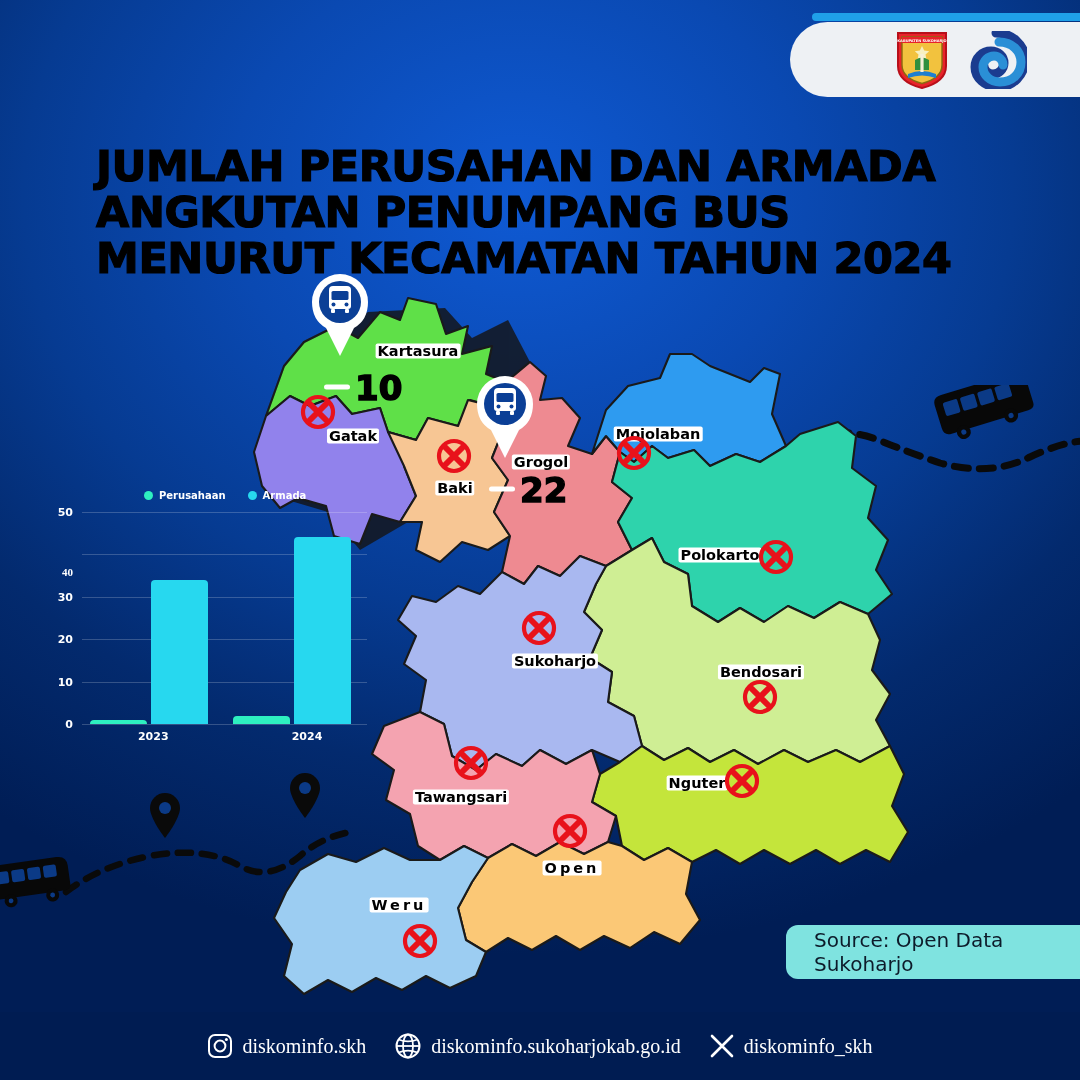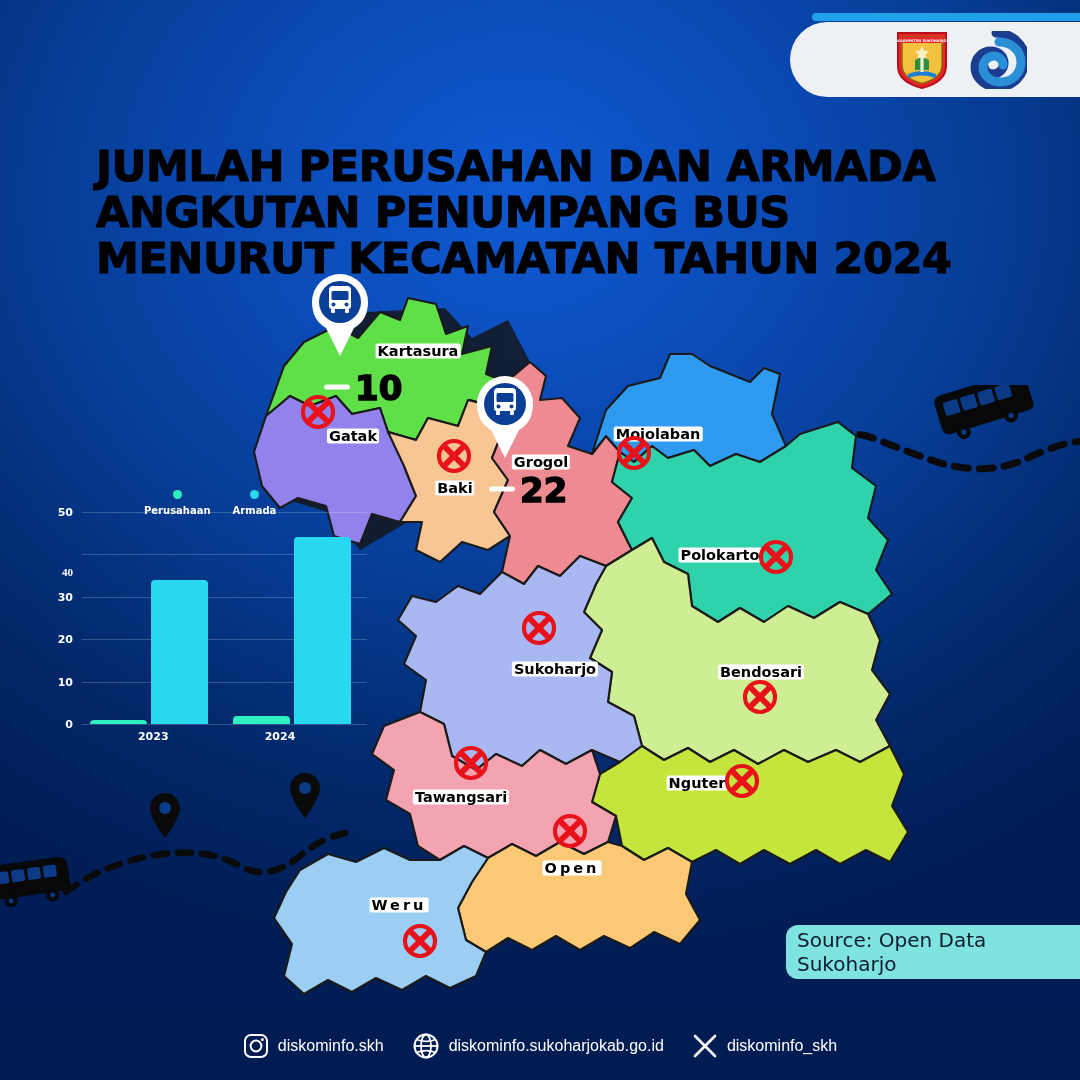--- a/index.html
+++ b/index.html
@@ -76,21 +76,21 @@
   .pin-dash{
     position:absolute; width:26px; height:5px; background:#fff; border-radius:3px;
     transform:translate(0,-50%);
   }
 
   
   #chart{ position:absolute; left:44px; top:484px; width:330px; height:285px; }
   .legend{
     position:absolute; left:100px; top:6px; display:flex; gap:22px; align-items:center;
   }
-  .lg{ display:flex; align-items:center; gap:6px;flex-direction:column; }
+  .lg{ display:flex; align-items:center; gap:6px; }
   .lgdot{ width:9px; height:9px; border-radius:50%; }
   .lgtxt{ font-size:10px; font-weight:bold; color:#fff; font-family:"DejaVu Sans",sans-serif; }
   .plot{ position:absolute; left:38px; top:28px; width:285px; height:212px; }
   .grid{ position:absolute; left:0; right:0; height:1px; background:rgba(255,255,255,.20); }
   .ytick{
     position:absolute; right:294px; font-size:11px; font-weight:bold; color:#fff;
     font-family:"DejaVu Sans",sans-serif; transform:translateY(-50%); width:40px; text-align:right;
   }
   .bar{ position:absolute; bottom:0; border-radius:4px 4px 0 0; }
   .xtick{
@@ -98,32 +98,32 @@
     font-family:"DejaVu Sans",sans-serif; transform:translateX(-50%);
   }
 
   
   .deco{ position:absolute; pointer-events:none; }
 
   
   .source{
     position:absolute; left:786px; top:925px; height:54px; min-width:294px;
     background:#7fe3e0; border-radius:12px 0 0 12px;
-    display:flex; align-items:center; padding-left:11px;
+    display:flex; align-items:center; padding-left:28px;
     font-size:20px; color:#0d1b2a; font-family:"DejaVu Sans", sans-serif;
   }
 
   
   .footer{
     position:absolute; left:0; right:0; bottom:0; height:68px;
     background:#001c52;
     display:flex; align-items:center; justify-content:center; gap:28px;
   }
   .fitem{ display:flex; align-items:center; gap:9px; }
-  .ftxt{ font-size:16px; color:#fff; font-family:Liberation Sans, sans-serif; }
+  .ftxt{ font-size:20px; color:#fff; font-family:Liberation Serif, serif; }
 </style>
 </head>
 <body>
 
 <div id="stage">
 
   <div class="hdr-panel">
     <div class="hdr-bar"></div>
     <div class="hdr-white"></div>
     <div class="logo-row">
@@ -241,21 +241,21 @@
         <div class="grid" style="top: 42.4px;"></div>
         <div class="ytick" style="top: 60px; font-family: Liberation Serif, serif;">40</div>
         <div class="grid" style="top: 0px;"></div>
         <div class="ytick" style="top: 0px;">50</div>
         <div class="bar" style="left: 8px; width: 57px; height: 4.24px; background: rgb(46, 240, 192);"></div>
         <div class="bar" style="left: 69px; width: 57px; height: 144.16px; background: rgb(39, 216, 239);"></div>
         <div class="bar" style="left: 150.5px; width: 57px; height: 8.48px; background: rgb(46, 240, 192);"></div>
         <div class="bar" style="left: 211.5px; width: 57px; height: 186.56px; background: rgb(39, 216, 239);"></div>
       </div>
   <div class="xtick" style="left: 109.25px;">2023</div>
-      <div class="xtick" style="left: 236px;">2024</div>
+      <div class="xtick" style="left: 263px;">2024</div>
     </div>
 
   <div class="source">Source: Open Data Sukoharjo</div>
 
   <div class="footer">
     <div class="fitem">
       <svg width="26" height="26" viewBox="0 0 26 26">
         <rect x="2" y="2" width="22" height="22" rx="6" fill="none" stroke="#fff" stroke-width="2"></rect>
         <circle cx="13" cy="13" r="5.4" fill="none" stroke="#fff" stroke-width="2"></circle>
         <circle cx="19.4" cy="6.6" r="1.5" fill="#fff"></circle>
@@ -280,21 +280,21 @@
     </div>
   </div>
 
 <div class="mlabel" style="left: 418px; top: 351px;">Kartasura</div>
     <div class="mlabel" style="left: 353px; top: 420px; margin-top: 16px;">Gatak</div>
     <div class="mlabel" style="left: 455px; top: 488px;">Baki</div>
     <div class="mlabel" style="left: 541px; top: 462px;">Grogol</div>
     <div class="mlabel" style="left: 658px; top: 434px;">Mojolaban</div>
     <div class="mlabel" style="left: 720px; top: 555px;">Polokarto</div>
     <div class="mlabel" style="left: 761px; top: 672px;">Bendosari</div>
-    <div class="mlabel" style="left: 555px; top: 661px; margin-top: 8px;">Sukoharjo</div>
+    <div class="mlabel" style="left: 555px; top: 661px;">Sukoharjo</div>
     <div class="mlabel" style="left: 697px; top: 783px;">Nguter</div>
     <div class="mlabel" style="left: 461px; top: 797px;">Tawangsari</div>
     <div class="mlabel sp" style="left: 572px; top: 868px;">Open</div>
     <div class="mlabel sp" style="left: 399px; top: 905px;">Weru</div>
     <div class="xmark" style="left: 318px; top: 412px;"><svg viewBox="0 0 40 40" style="width:100%;height:100%">
         <circle cx="20" cy="20" r="15" fill="none" stroke="#e8121b" stroke-width="4.2"></circle>
         <path d="M11 11 L29 29 M29 11 L11 29" stroke="#e8121b" stroke-width="6" stroke-linecap="round"></path>
       </svg></div>
     <div class="xmark" style="left: 454px; top: 456px;"><svg viewBox="0 0 40 40" style="width:100%;height:100%">
         <circle cx="20" cy="20" r="15" fill="none" stroke="#e8121b" stroke-width="4.2"></circle>

